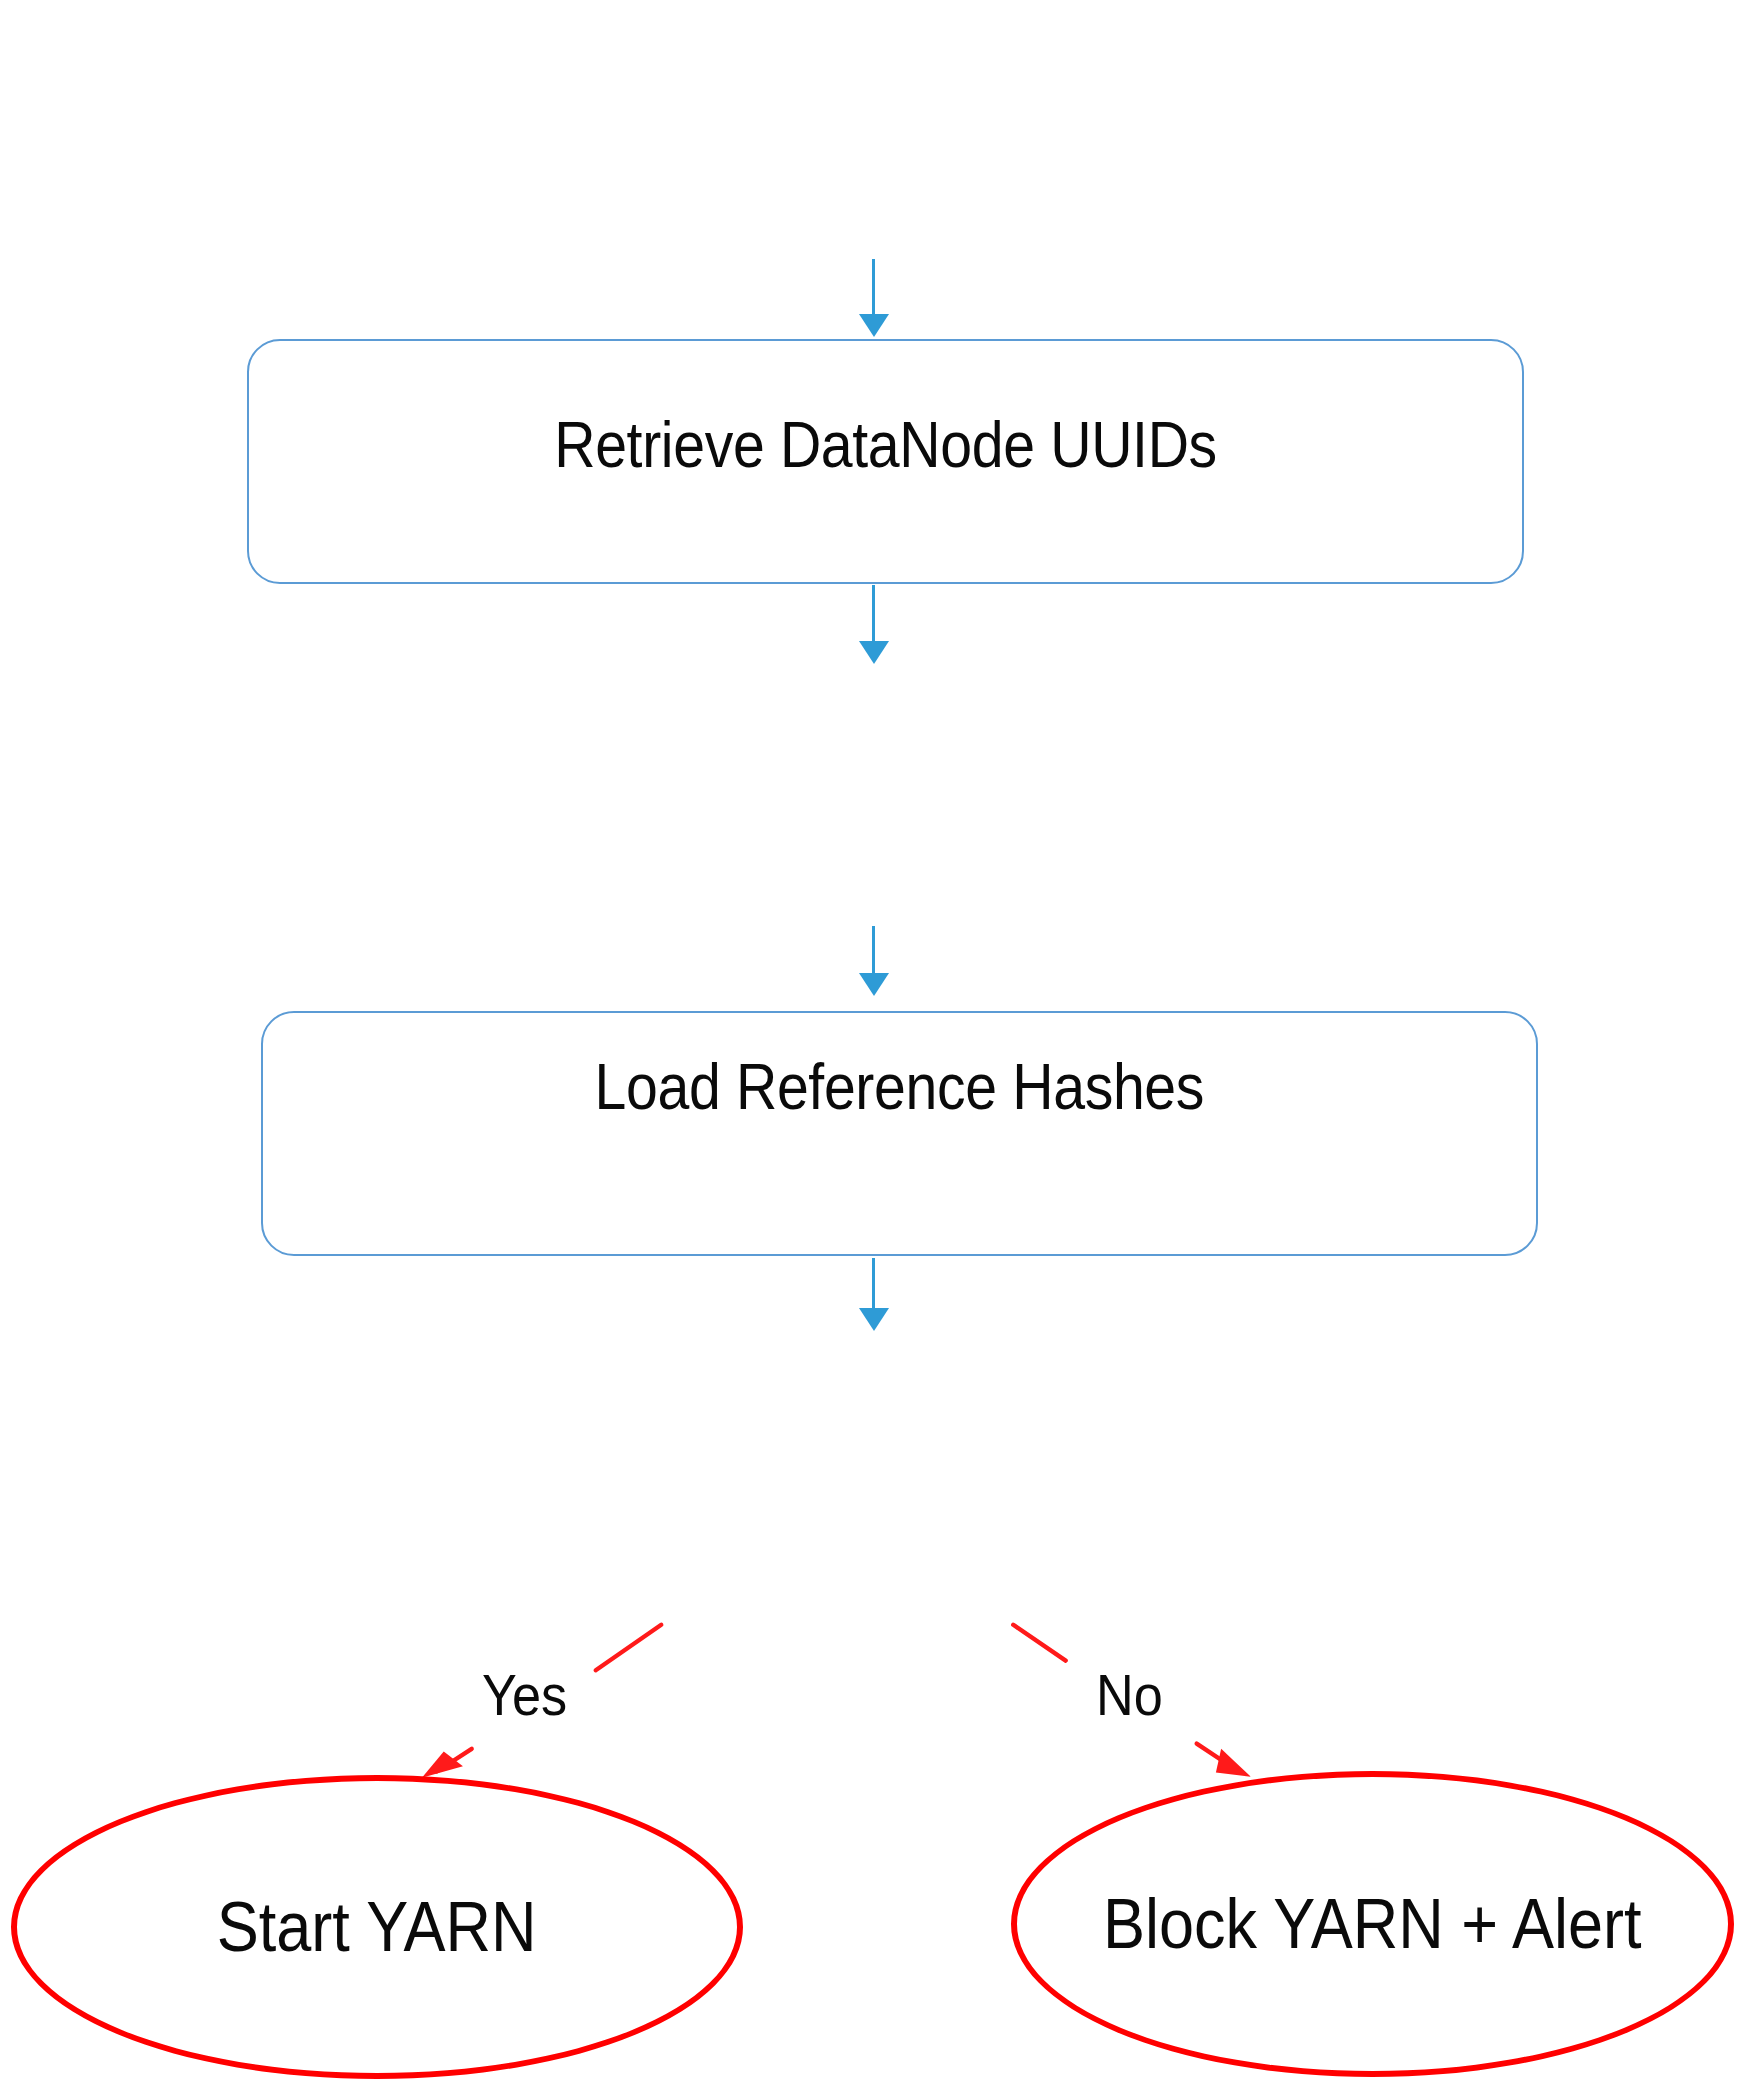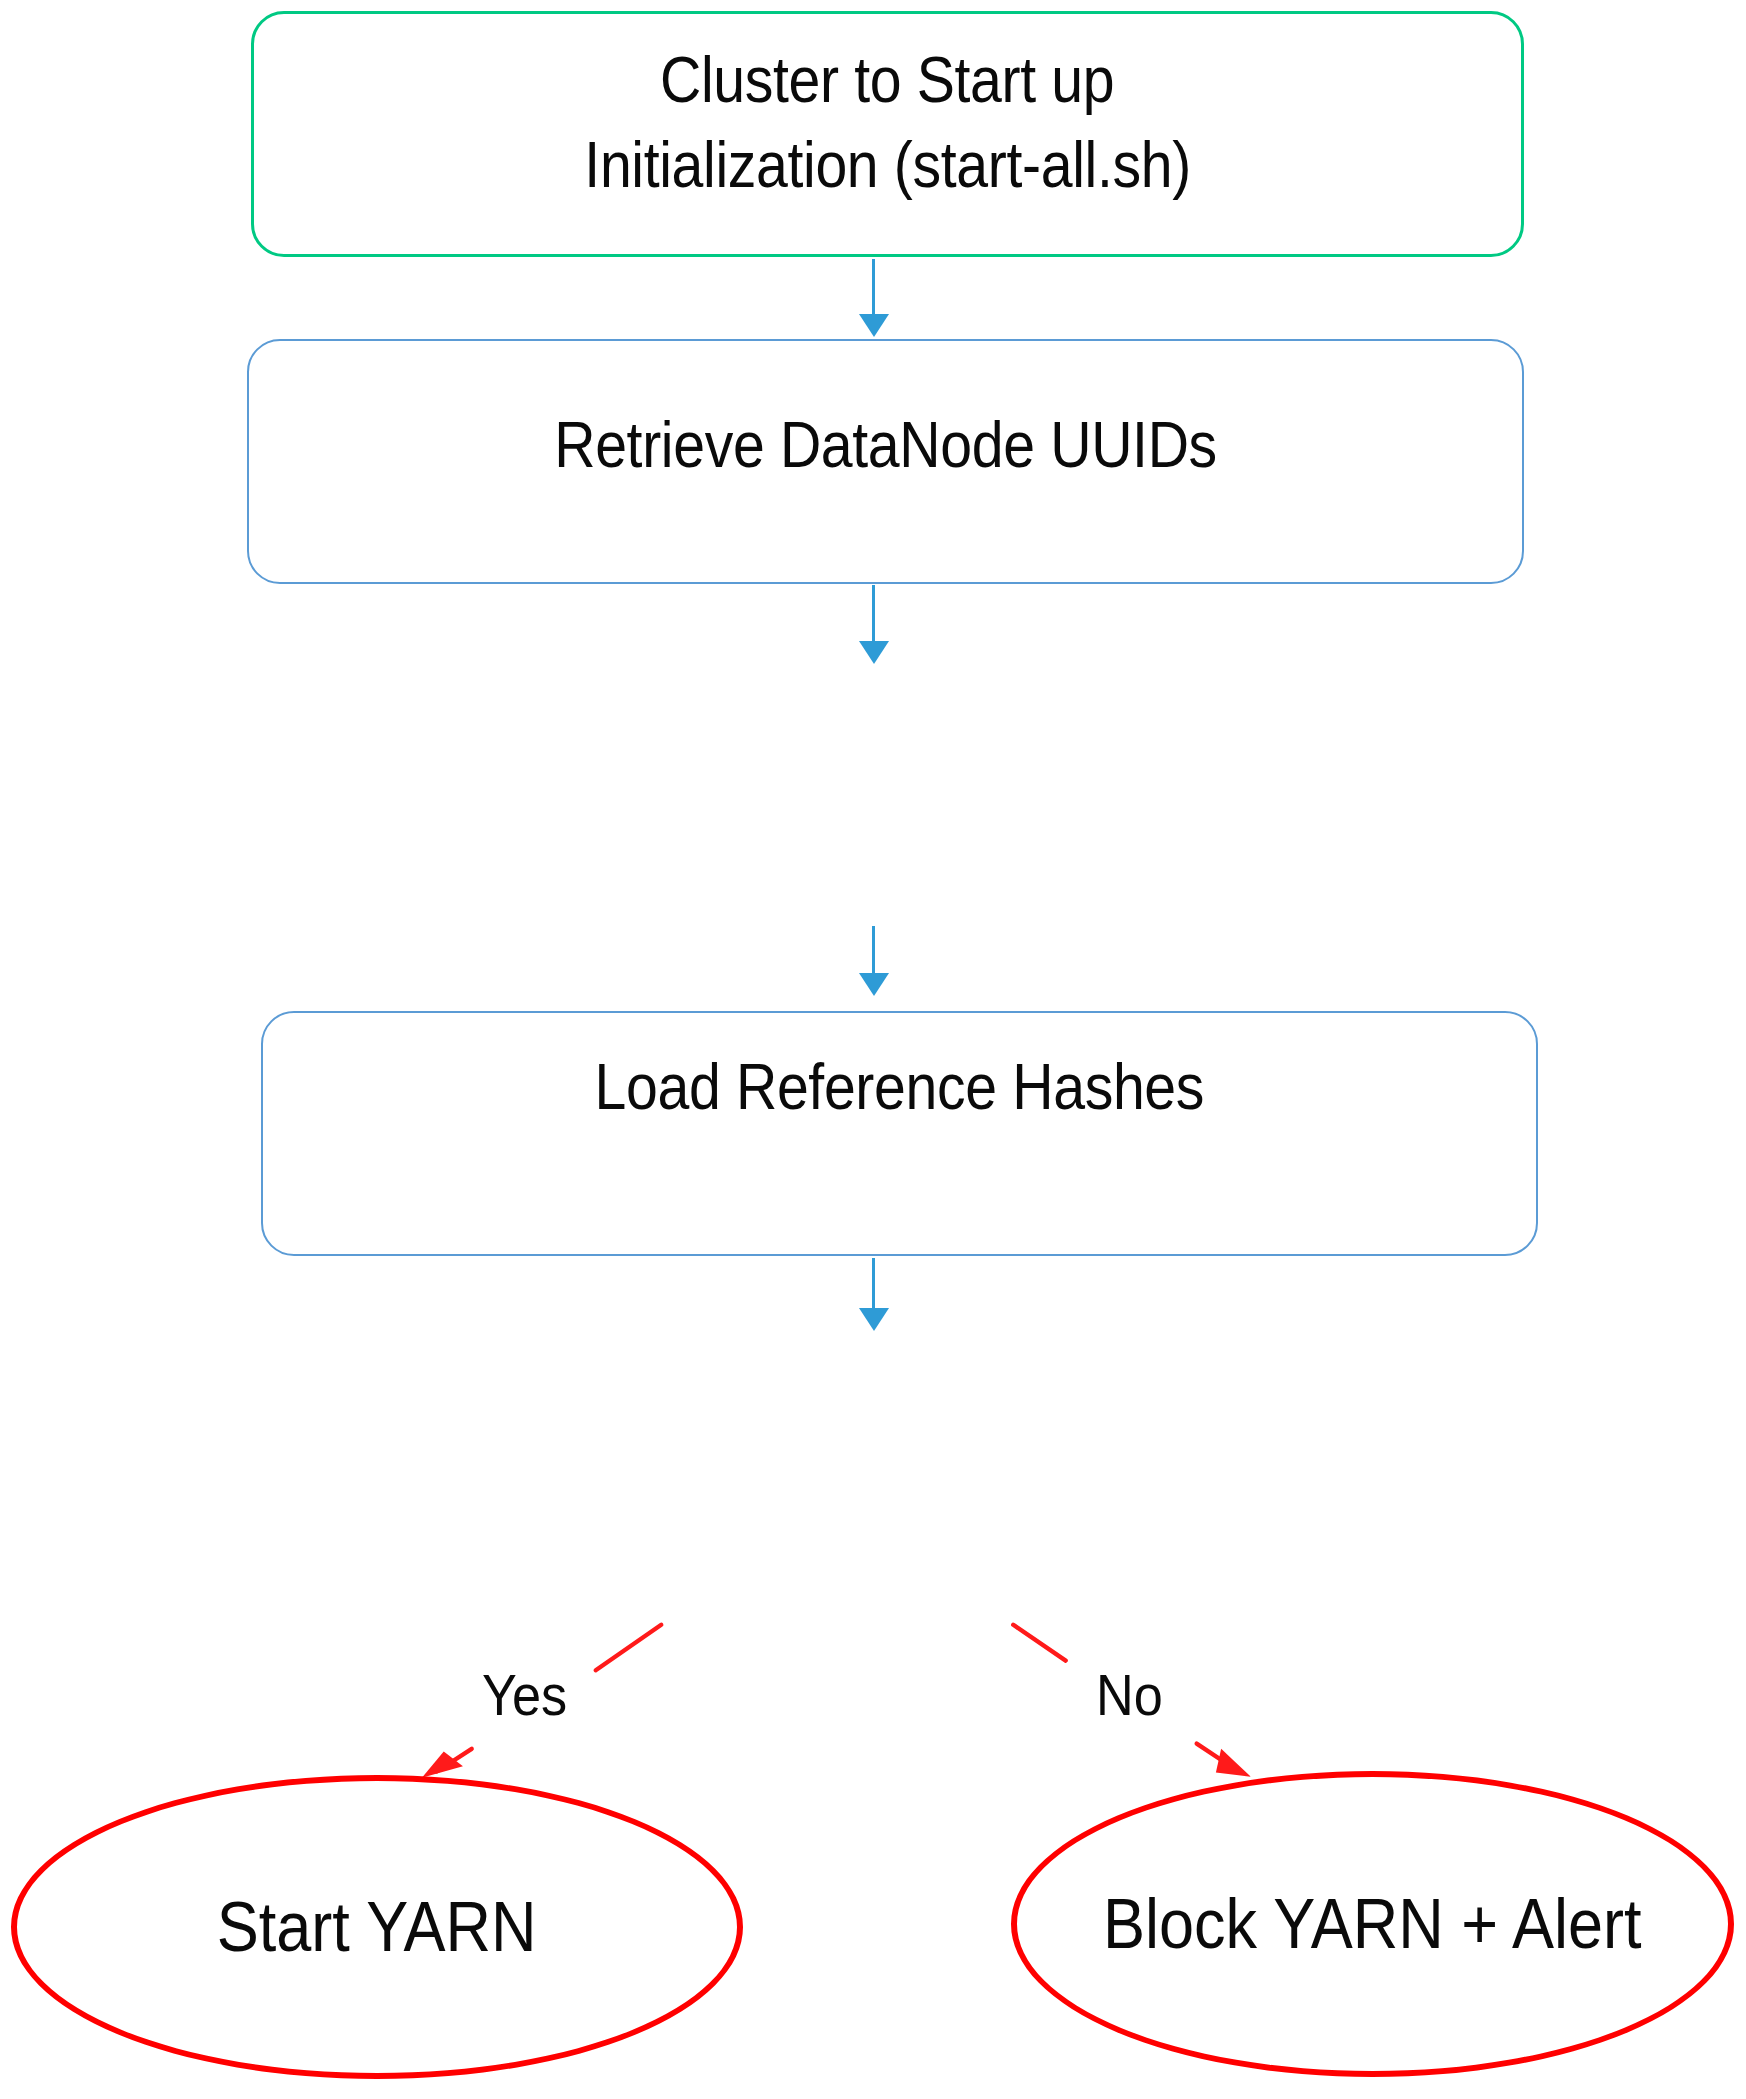--- a/index.html
+++ b/index.html
@@ -93,24 +93,20 @@
     width: 1747px;
     height: 2100px;
     pointer-events: none;
   }
 </style>
 </head>
 <body>
 
 <div id="canvas">
 
-  <div class="node green" style="left:251px; top:10.5px; width:1273px; height:246px; padding-top:23px;">
-    <span class="line">Cluster to Start up</span>
-    <span class="line">Initialization (start-all.sh)</span>
-  </div>
 
   <div class="vconn" style="left:872px; top:259px; height:59px;"></div>
   <div class="vhead" style="left:859px; top:314px;"></div>
 
   <div class="node blue" style="left:247px; top:339px; width:1277px; height:245px; padding-top:61px;">
     <span class="line">Retrieve DataNode UUIDs</span>
   </div>
 
   <div class="vconn" style="left:872px; top:585px; height:59px;"></div>
   <div class="vhead" style="left:859px; top:641px;"></div>

